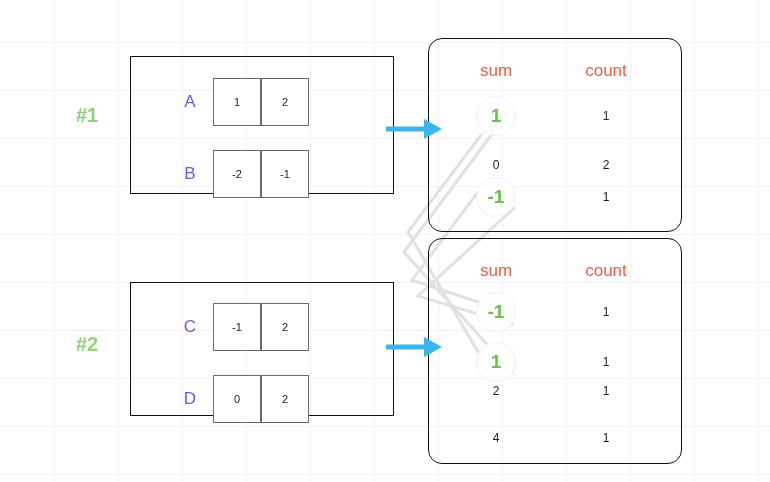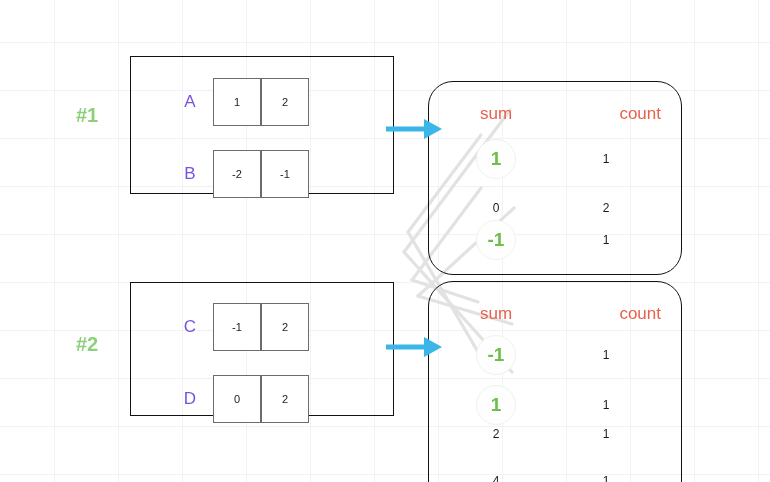--- a/index.html
+++ b/index.html
@@ -94,42 +94,41 @@
     position: absolute;
     z-index: 5;
   }
   #arrow-1 { left: 384px; top: 117px; }
   #arrow-2 { left: 384px; top: 335px; }
 
   
   .panel {
     position: absolute;
     border: 1.6px solid #111111;
-    border-radius: 25px;
+    border-radius: 14px;
     background: transparent;
     z-index: 3;
-    margin-top: 43px;
   }
   #panel-1 { left: 428px; top: 38px;  width: 252px; height: 192px; }
   #panel-2 { left: 428px; top: 238px; width: 252px; height: 224px; }
 
   .table-head {
     position: absolute;
     top: 22px;
     width: 100%;
     display: flex;
     z-index: 4;
   }
   .th {
     font-size: 17px;
     color: #e8604c;
     text-align: center;
   }
   .th.sum   { width: 110px; margin-left: 12px; }
-  .th.count { width: 110px; text-align: right; }
+  .th.count { width: 110px; }
 
   .table-rows {
     position: absolute;
     left: 0;
     top: 0;
     width: 100%;
     height: 100%;
     z-index: 4;
   }
   .trow {

